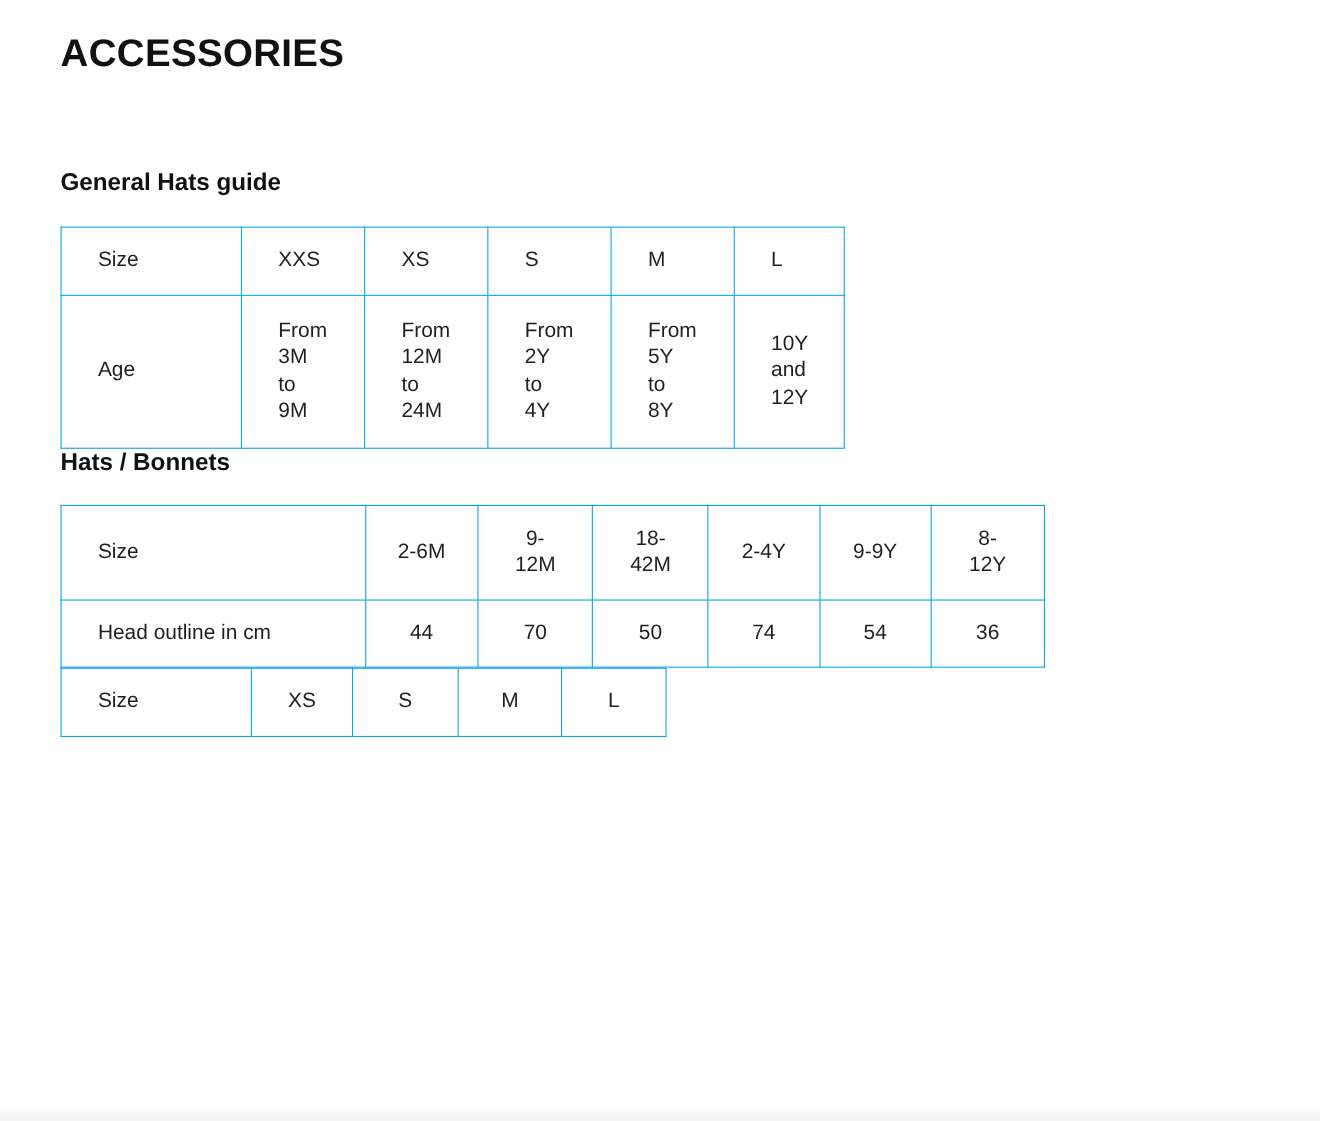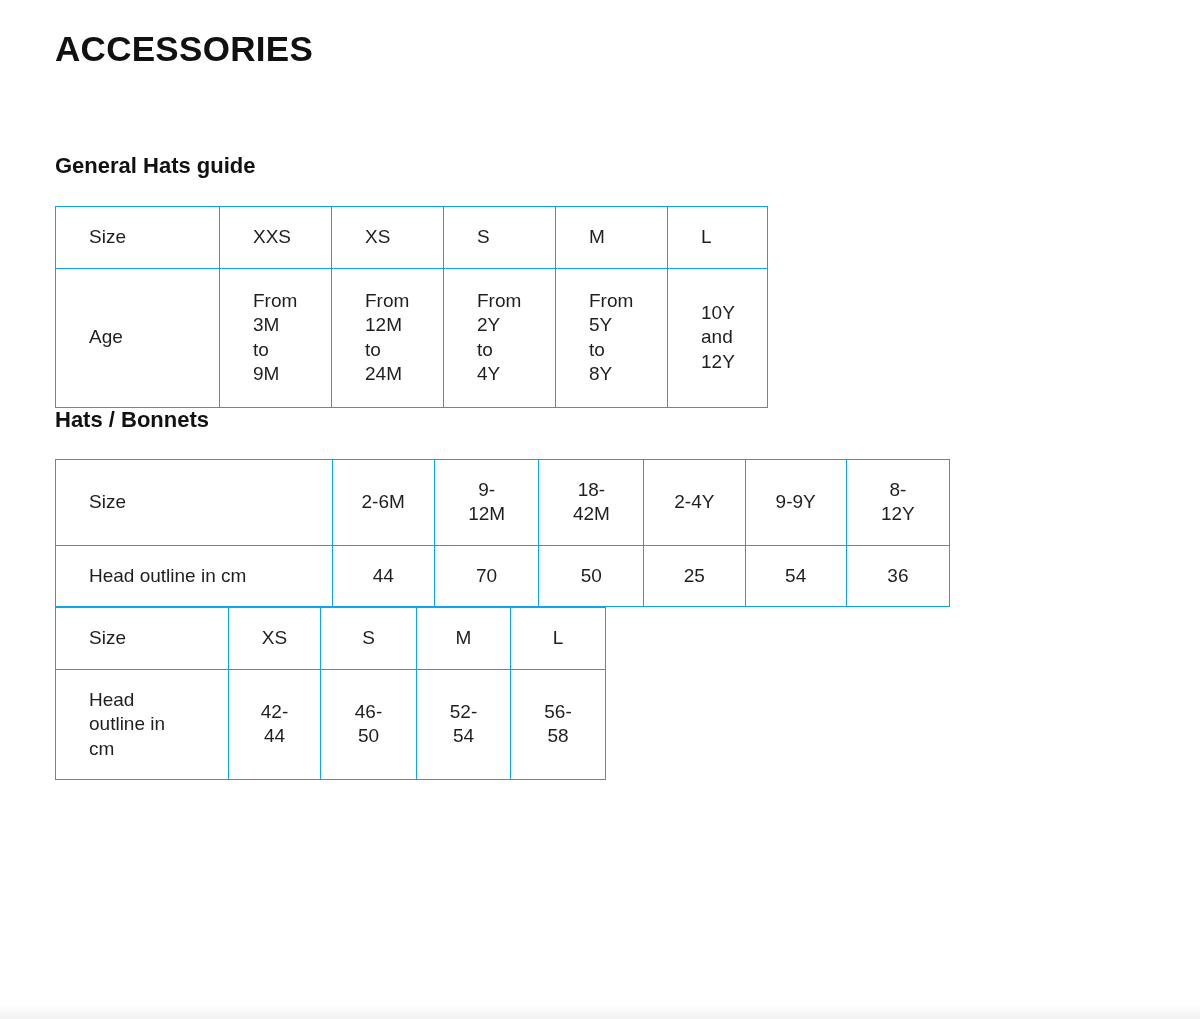--- a/index.html
+++ b/index.html
@@ -139,21 +139,21 @@
           <td>2-4Y</td>
           <td>9-9Y</td>
           <td>8-
 12Y</td>
         </tr>
         <tr>
           <td class="row-label">Head outline in cm</td>
           <td>44</td>
           <td>70</td>
           <td>50</td>
-          <td>25</td>
+          <td>74</td>
           <td>54</td>
           <td>36</td>
         </tr>
       </tbody>
     </table>
   </section>
 
   <section class="sec3">
     <table class="size-table centered-data" id="t3">
       <colgroup>
@@ -164,31 +164,18 @@
           <col style="width:95px">
       </colgroup>
       <tbody>
         <tr>
           <td class="row-label">Size</td>
           <td>XS</td>
           <td>S</td>
           <td>M</td>
           <td>L</td>
         </tr>
-        <tr>
-          <td class="row-label">Head
-outline in
-cm</td>
-          <td>42-
-44</td>
-          <td>46-
-50</td>
-          <td>52-
-54</td>
-          <td>56-
-58</td>
-        </tr>
       </tbody>
     </table>
   </section>
 
   <div class="bottom-shadow"></div>
 </div>
 
 </body></html>

